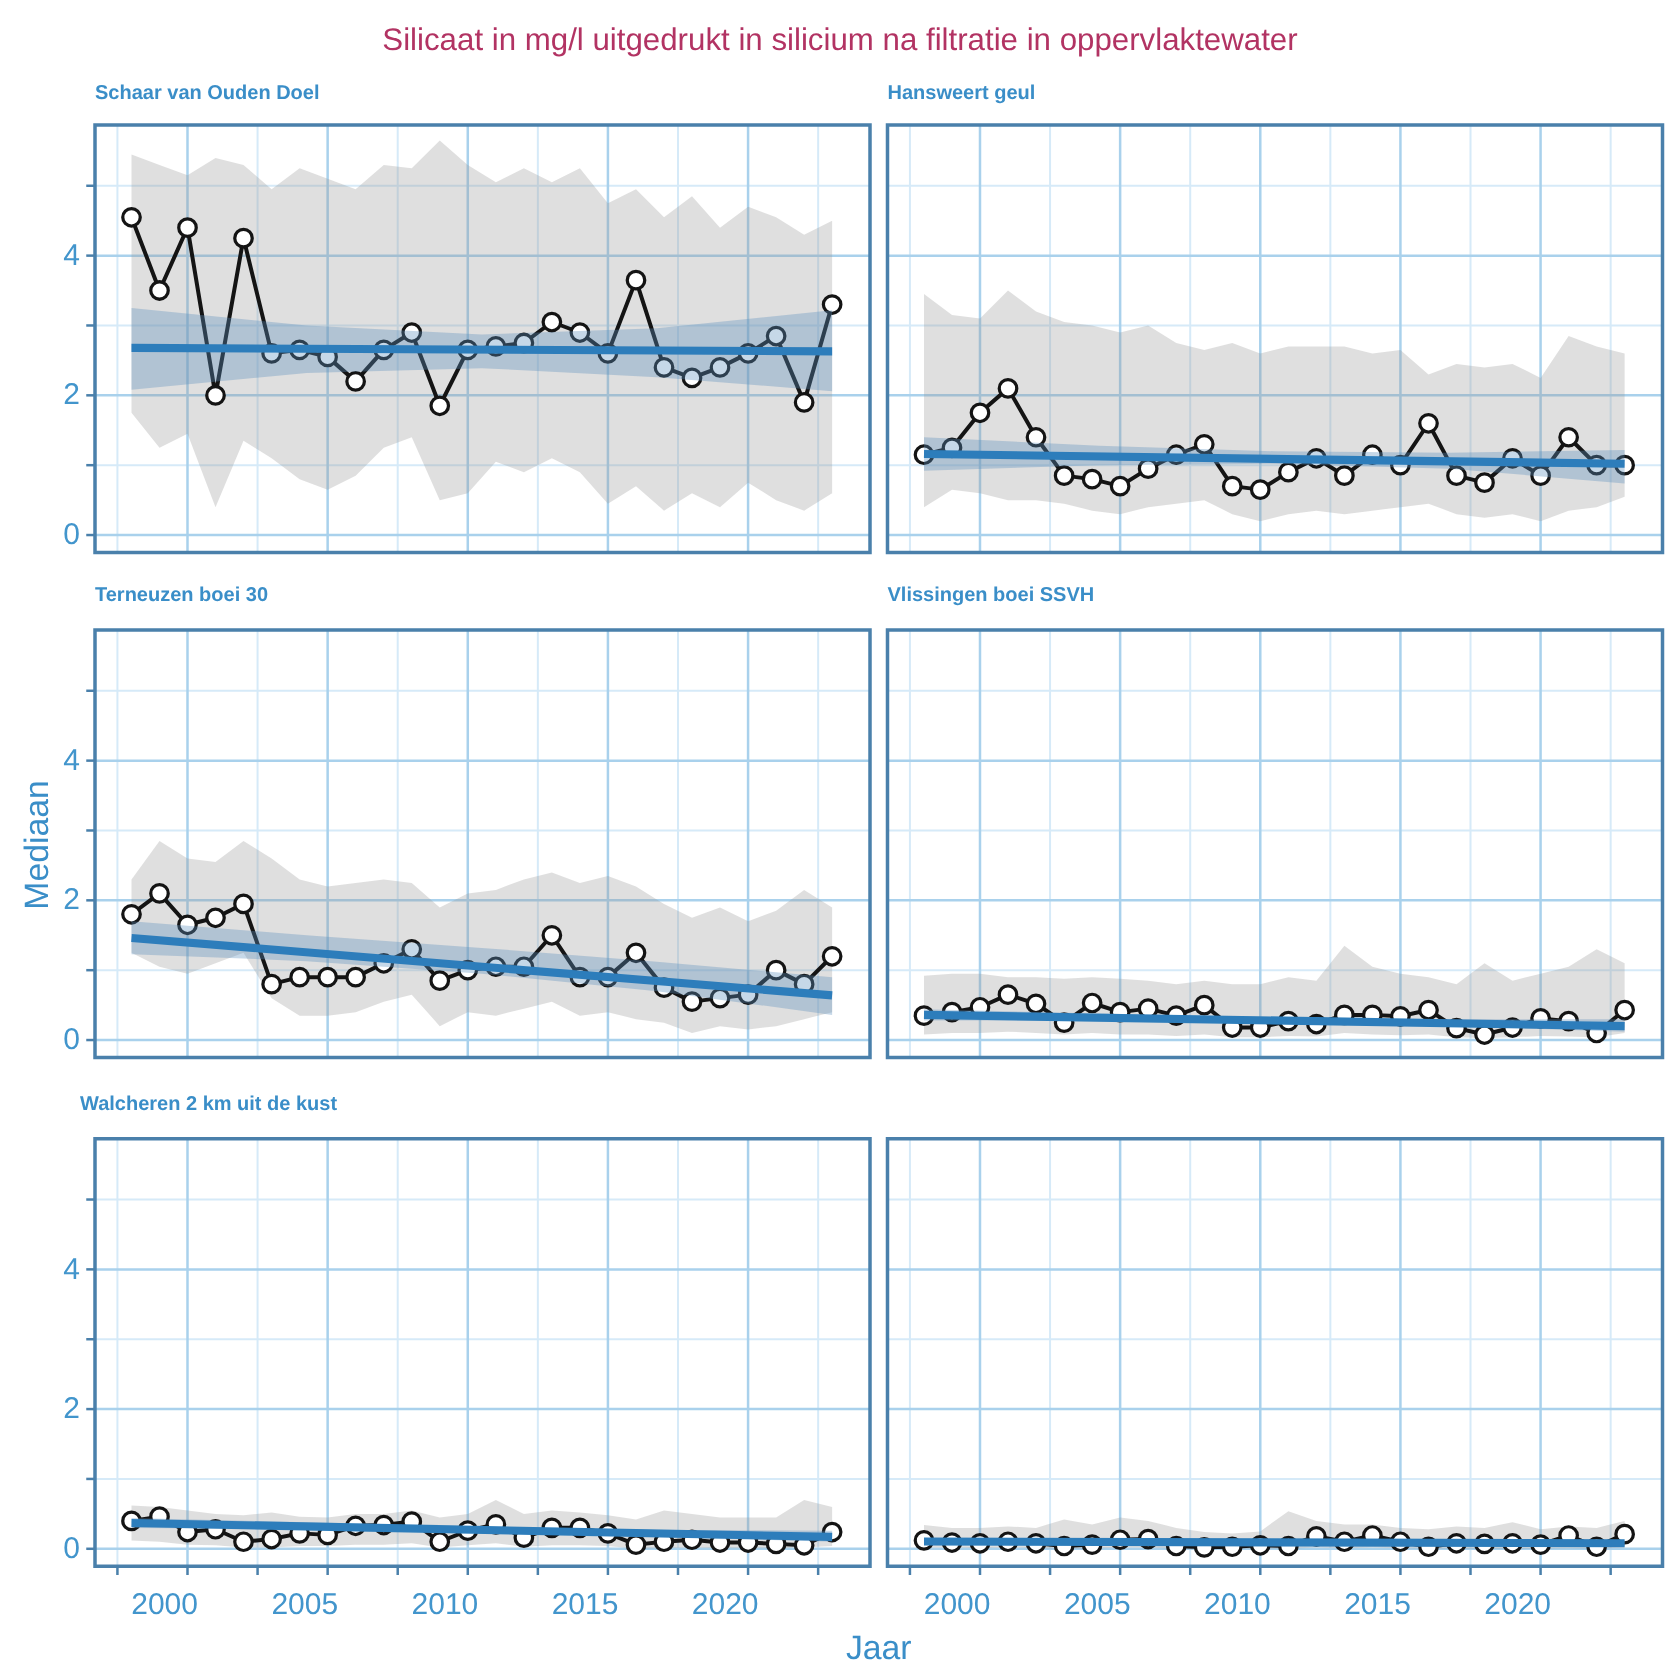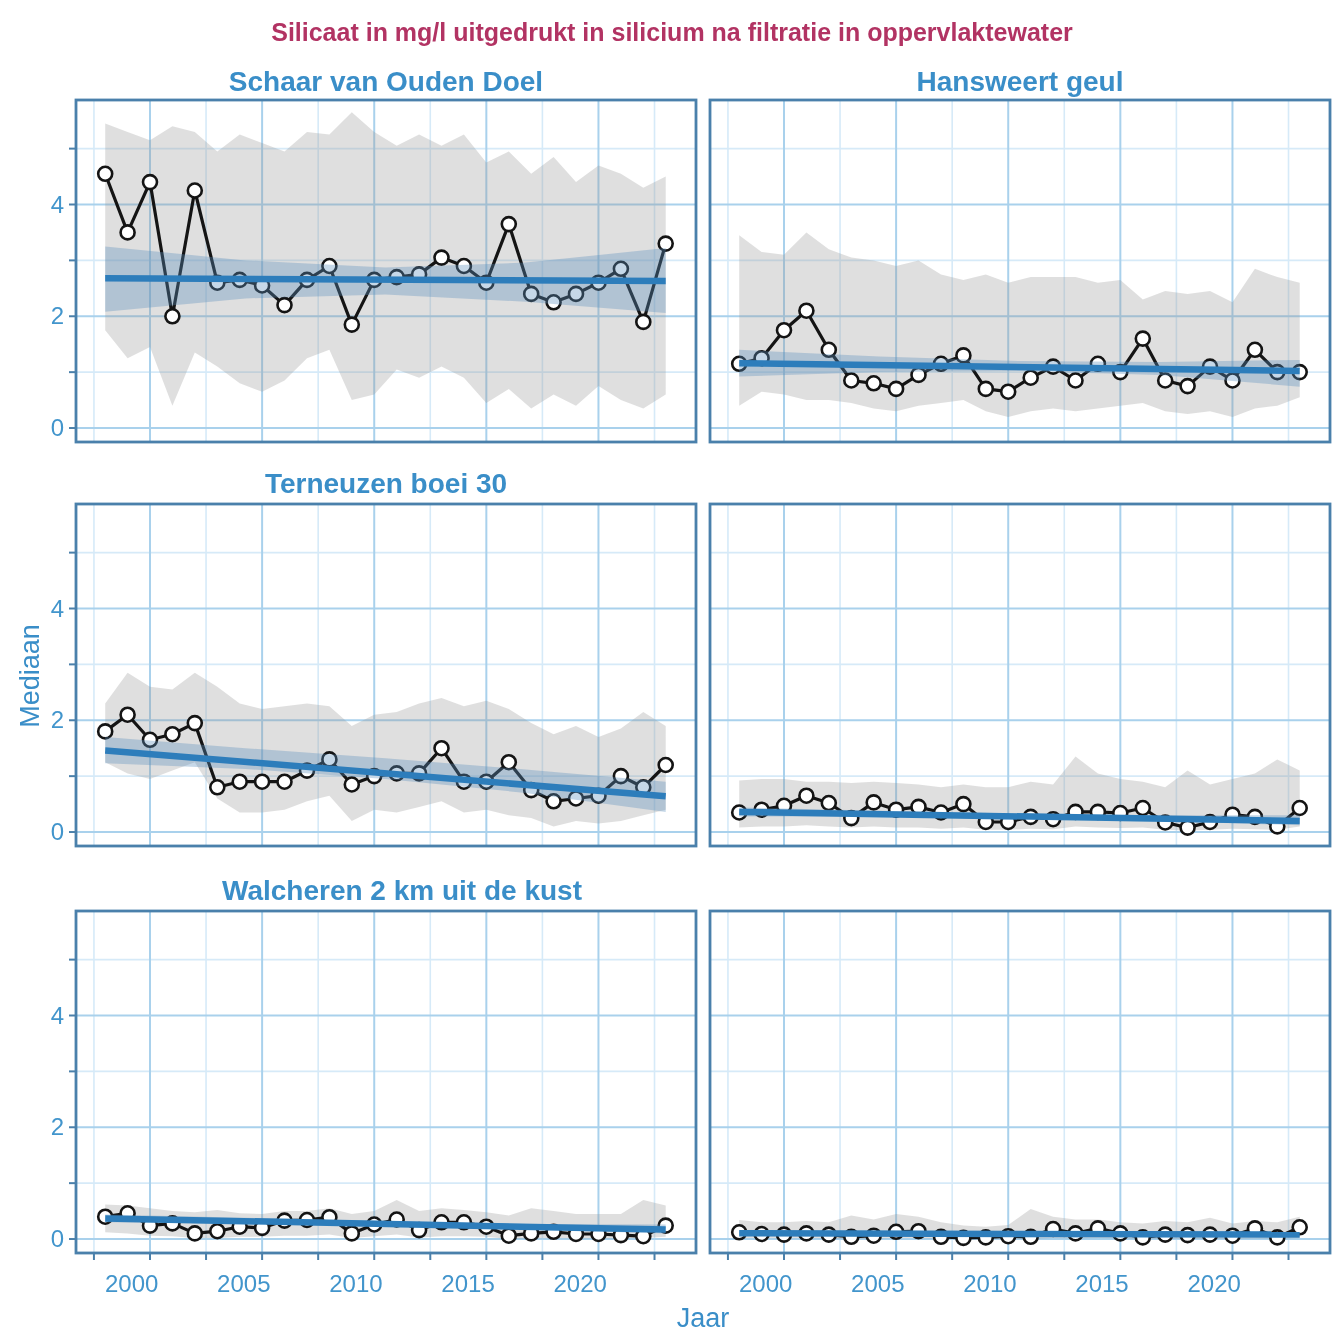--- a/index.html
+++ b/index.html
@@ -1,39 +1,40 @@
 <!DOCTYPE html>
 <html><head>
 <meta charset="utf-8">
 <style>
   html,body{margin:0;padding:0;background:#fff;}
   .figure{position:relative;width:1344px;height:1344px;background:#ffffff;
           font-family:"Liberation Sans", sans-serif;overflow:hidden;}
   .main-title{position:absolute;left:0;top:18px;width:1344px;text-align:center;
-              font-size:25px;font-weight:bold;color:#b23363;}
-  .panel-title{position:absolute;width:620px;text-align:center;
-               font-size:28px;font-weight:bold;color:#3a8ec8;}
+              font-size:25px;font-weight:normal;color:#b23363;}
+  .panel-title{position:absolute;width:620px;text-align:left;
+               font-size:16px;font-weight:bold;color:#3a8ec8;}
   .axis-title{position:absolute;color:#3a8ec8;font-size:27px;}
   .axis-title.y{left:30px;top:676px;transform:translate(-50%,-50%) rotate(-90deg);white-space:nowrap;}
   .axis-title.x{left:0;top:1303px;width:1406px;text-align:center;}
   .tick-label{position:absolute;color:#4295cc;font-size:24px;line-height:26px;}
   .tick-label.y{width:52px;text-align:right;left:12px;}
   .tick-label.x{width:90px;text-align:left;top:1271px;}
   svg.panel{position:absolute;overflow:visible;}
 </style>
 </head>
 <body>
 
 <div class="figure">
   <div class="main-title">Silicaat in mg/l uitgedrukt in silicium na filtratie in oppervlaktewater</div>
 
   <div class="panel-title" style="left:76px;top:66px;">Schaar van Ouden Doel</div>
   <div class="panel-title" style="left:710px;top:66px;">Hansweert geul</div>
   <div class="panel-title" style="left:76px;top:468px;">Terneuzen boei 30</div>
-  <div class="panel-title" style="left:92px;top:875px;">Walcheren 2 km uit de kust</div>
+  <div class="panel-title" style="left:710px;top:468px;">Vlissingen boei SSVH</div>
+  <div class="panel-title" style="left:64px;top:875px;">Walcheren 2 km uit de kust</div>
 
   <div class="axis-title y">Mediaan</div>
   <div class="axis-title x">Jaar</div>
 
   <div id="plots">
       <svg class="panel" viewBox="0 0 620 342" width="620" height="342" style="left: 76px; top: 100px;">
         <g stroke="#d6eaf8" stroke-width="1.6">
           <line x1="17.938517179022575" x2="17.938517179022575" y1="0" y2="342"></line>
           <line x1="130.05424954792005" x2="130.05424954792005" y1="0" y2="342"></line>
           <line x1="242.16998191681753" x2="242.16998191681753" y1="0" y2="342"></line>

